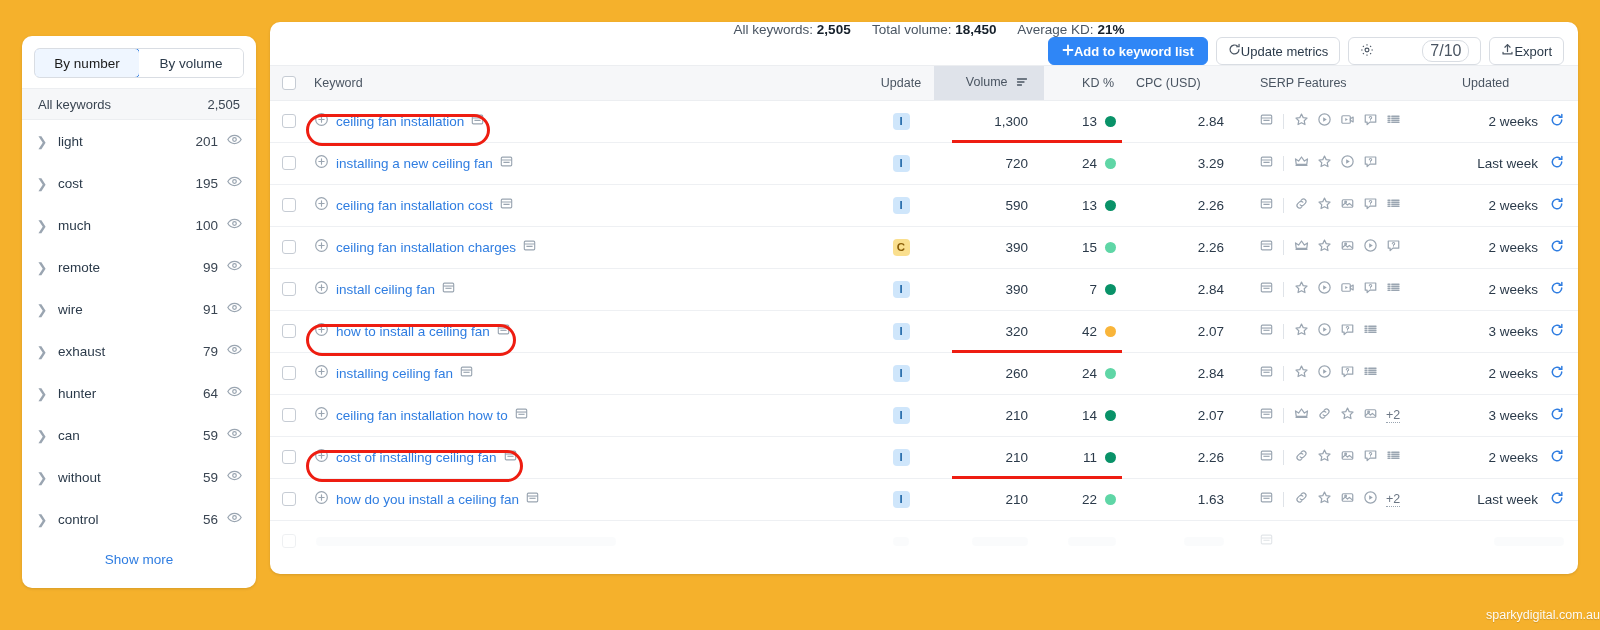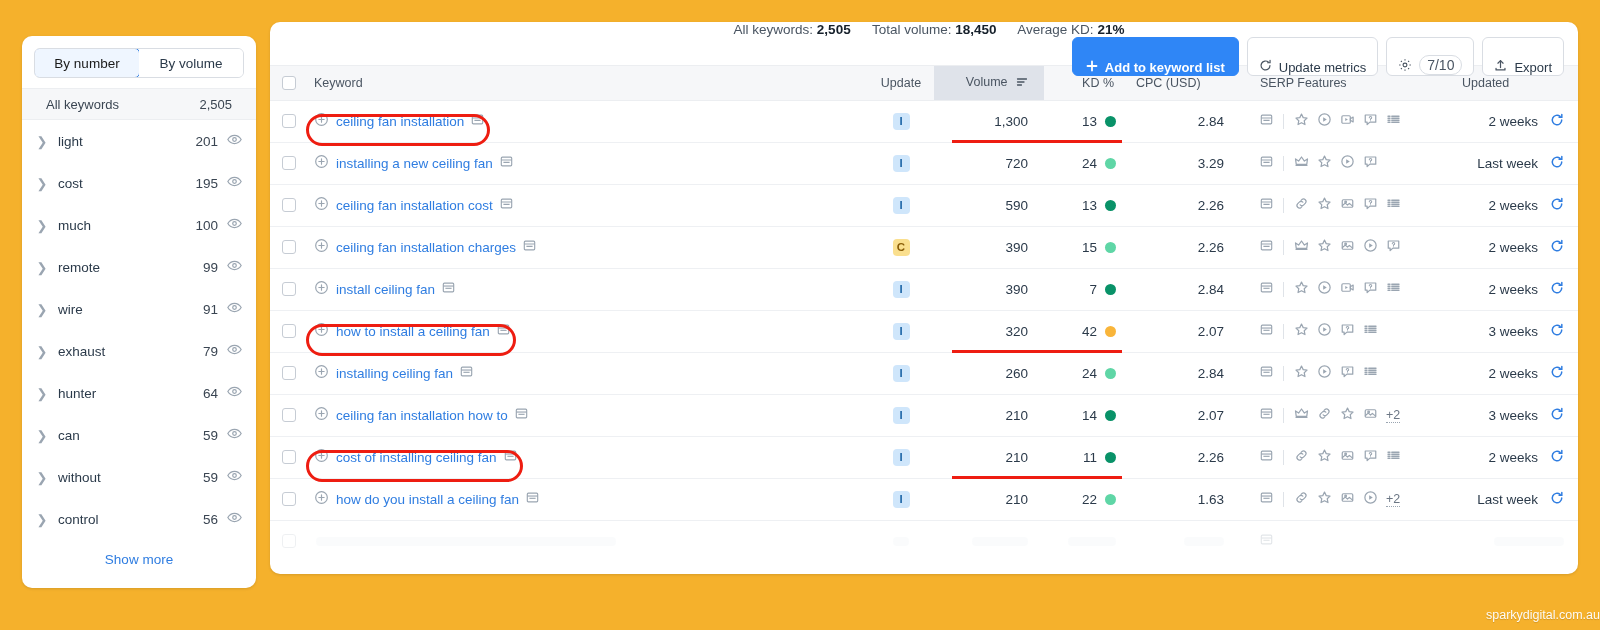--- a/index.html
+++ b/index.html
@@ -36,21 +36,21 @@
   .seg-btn {
     flex: 1; display: flex; align-items: center; justify-content: center;
     font-size: 13.5px; color: #2b3a4a; cursor: pointer; background: #fff;
   }
   .seg-btn.active {
     background: #eff6ff; color: #1a1a1a;
     border: 1.5px solid #2f7de1; border-radius: 5px; margin: -1px;
   }
   .all-kw {
     display: flex; align-items: center; justify-content: space-between;
-    padding: 0 24px; height: 32px; background: #f6f7f9;
+    padding: 0 16px; height: 32px; background: #f6f7f9;
     border-top: 1px solid #eceef1; border-bottom: 1px solid #eceef1;
     font-size: 13px; color: #3a4552;
   }
   .kw-row {
     display: flex; align-items: center; height: 42px; padding: 0 14px 0 12px;
     font-size: 13.5px; color: #2b3a4a; cursor: pointer;
   }
   .chev {
     width: 16px; display: inline-block; color: #9aa5b1;
     font-size: 13px; flex: 0 0 16px; text-align: center;
@@ -66,29 +66,29 @@
   
   .m-head {
     display: flex; align-items: center; height: 44px;
     padding: 0 14px 0 24px; border-bottom: 1px solid #eceef1; flex-direction: column;
   }
   .summary { font-size: 13.5px; color: #4a5562; white-space: nowrap; }
   .summary b { color: #16202b; font-weight: 700; }
   .summary .gap { display: inline-block; width: 14px; }
   .m-actions { margin-left: auto; display: flex; align-items: center; gap: 8px; }
   .btn {
-    display: flex; align-items: flex-end; gap: 7px; height: 39px;
+    display: flex; align-items: center; height: 28px;
     padding: 0 11px; border-radius: 6px; font-size: 13px;
     border: 1px solid #d9dde3; background: #fff; color: #2b3a4a; cursor: pointer;
     white-space: nowrap;
   }
   .btn.primary { background: #2f86f6; border-color: #2f86f6; color: #fff; font-weight: 600; padding: 0 13px; }
   .pill {
-    border: 1px solid #d9dde3; border-radius: 10px; font-size: 14px;
-    padding: 1px 7px; color: #4a5562;
+    border: 1px solid #d9dde3; border-radius: 10px; font-size: 16px;
+    padding: 1px 7px; color: #4a5562; margin-left: 48px;
   }
 
   
   table { width: 100%; border-collapse: collapse; table-layout: fixed; }
   thead th {
     background: #f6f7f9; height: 34px; font-size: 12.5px; font-weight: 400;
     color: #4a5562; border-bottom: 1px solid #eceef1; padding: 0;
   }
   th.c-chk { width: 38px; }
   th.c-kw  { width: 560px; text-align: left; padding-left: 6px; }

